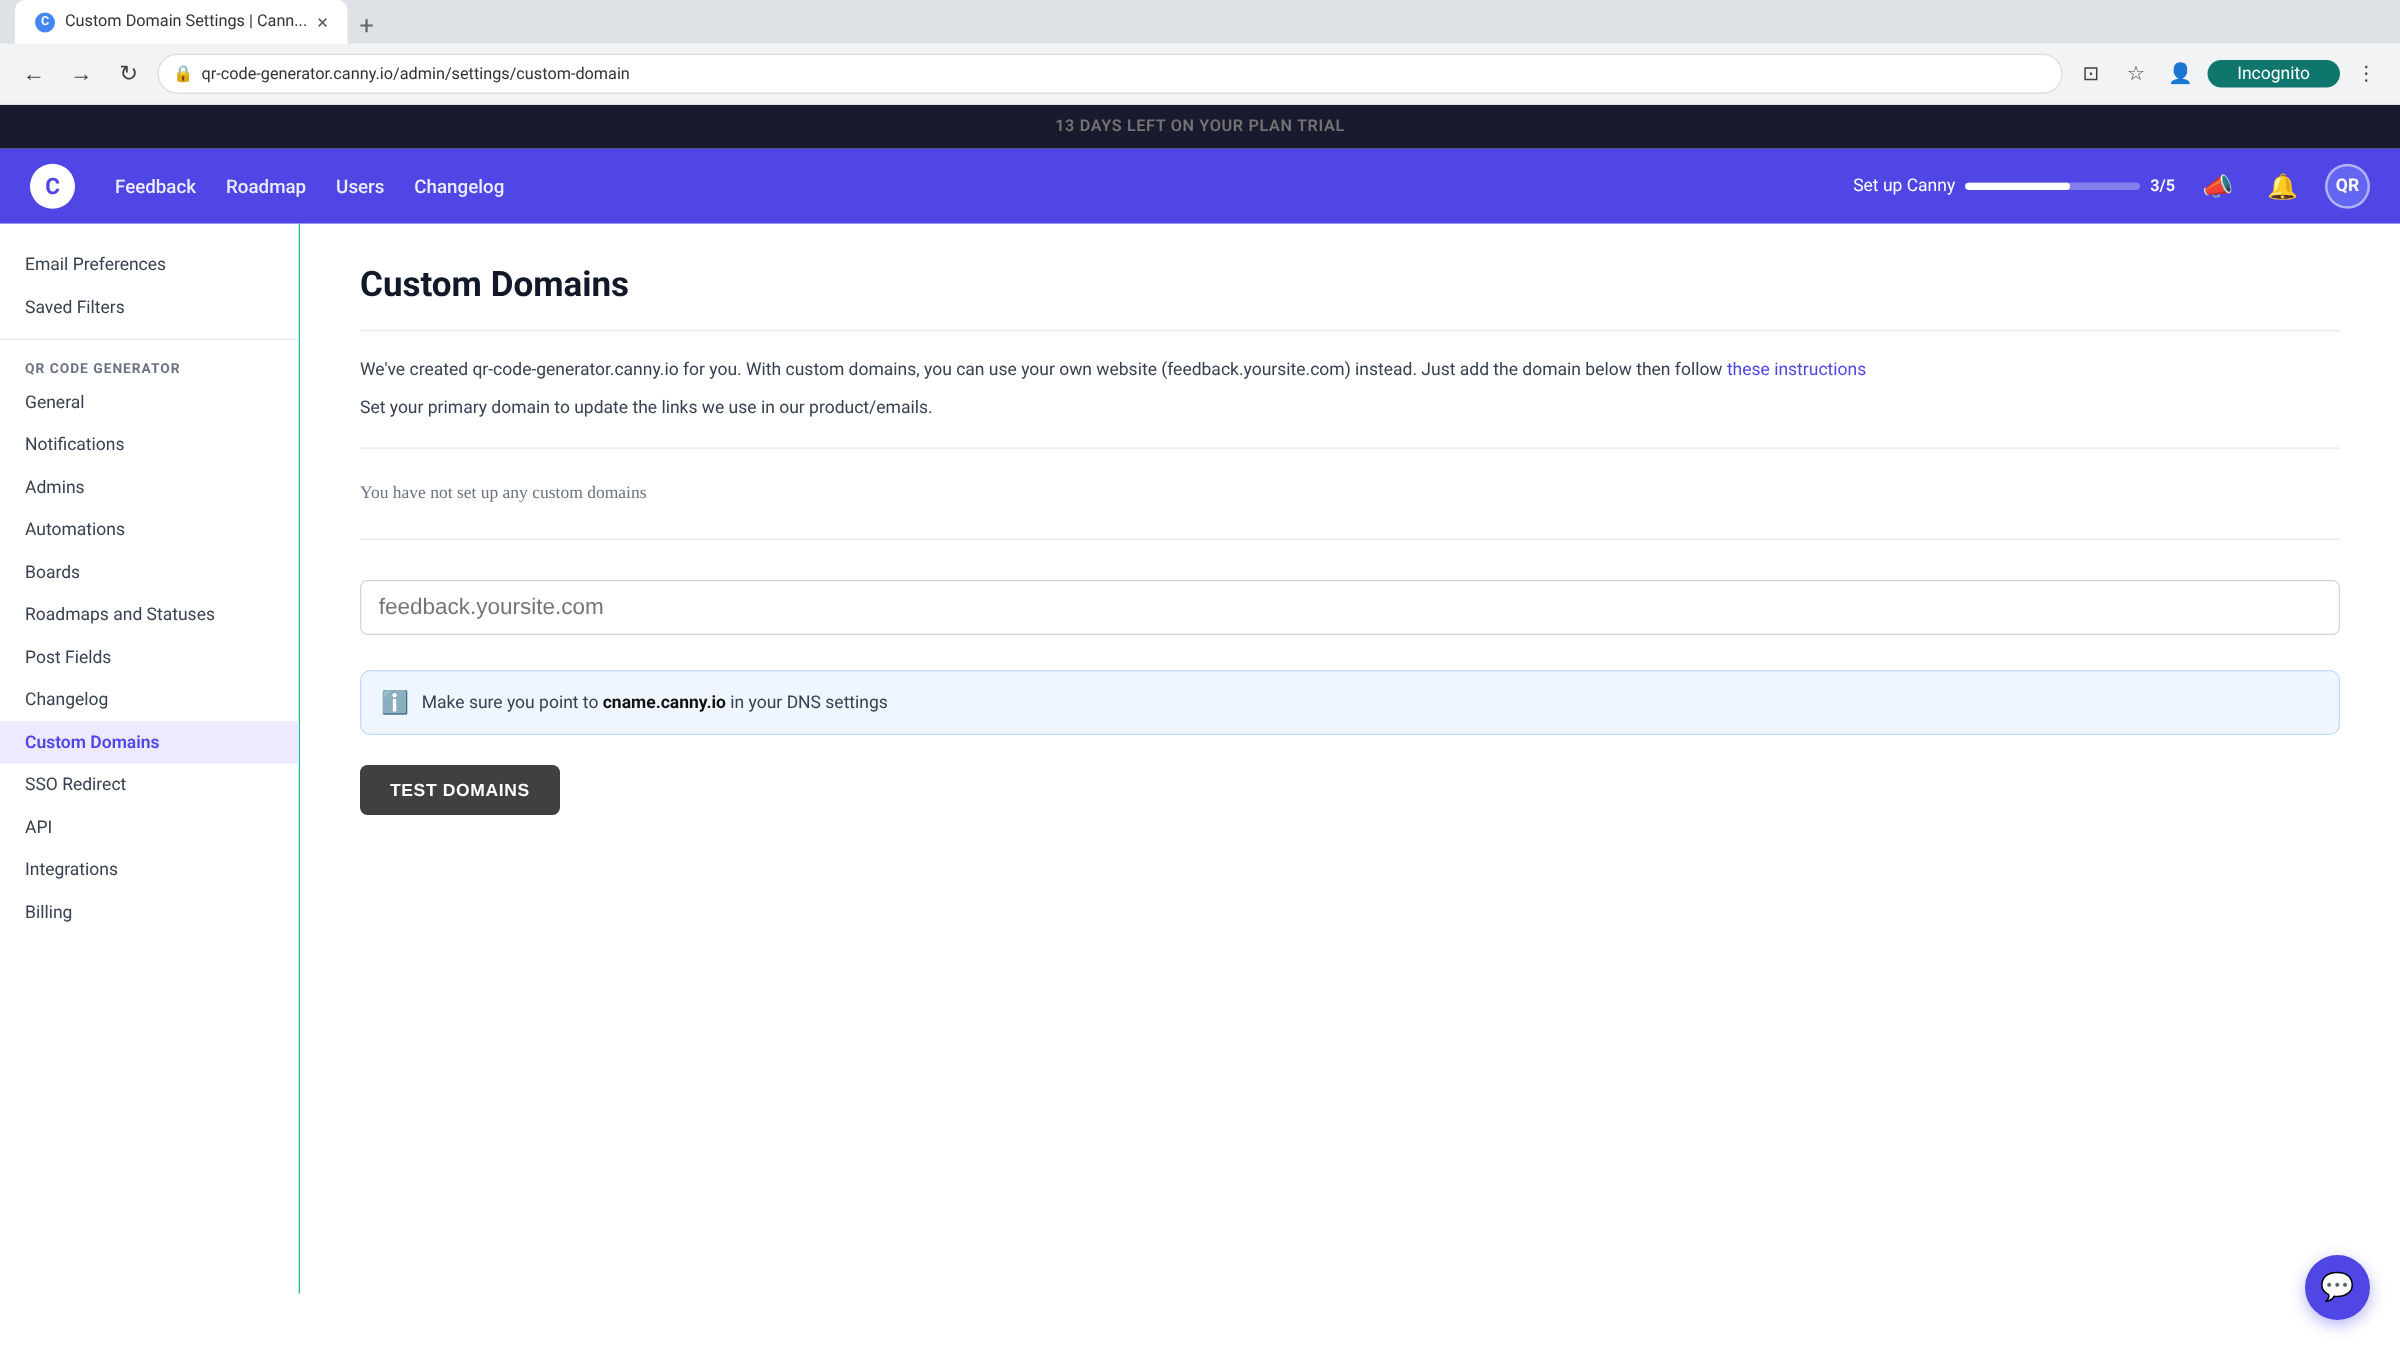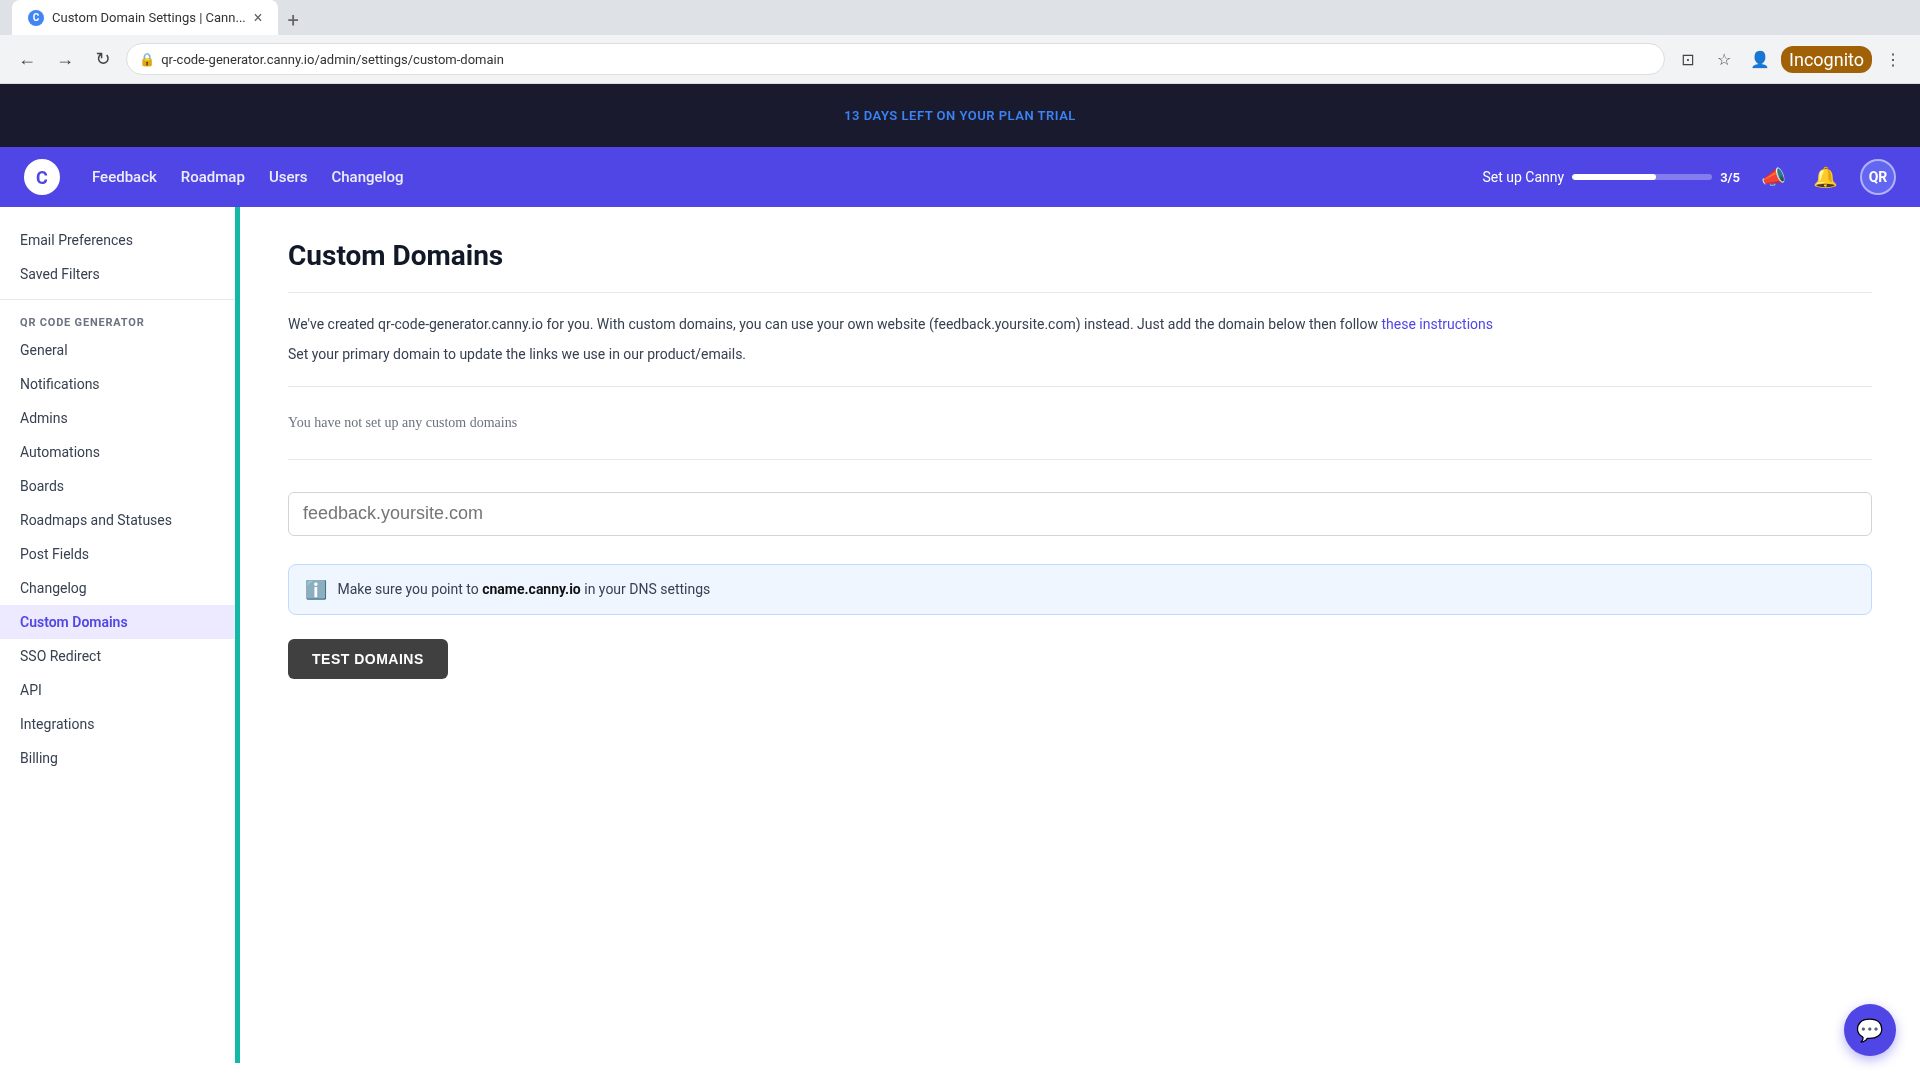--- a/index.html
+++ b/index.html
@@ -11,44 +11,44 @@
     .tab { display: flex; align-items: center; gap: 8px; padding: 8px 16px; background: #fff; border-radius: 8px 8px 0 0; font-size: 13px; color: #333; min-width: 200px; }
     .tab-favicon { width: 16px; height: 16px; background: #4285f4; border-radius: 50%; display: flex; align-items: center; justify-content: center; color: white; font-size: 10px; font-weight: bold; }
     .tab-close { margin-left: auto; color: #666; cursor: pointer; font-size: 16px; }
     .tab-new { width: 30px; height: 30px; display: flex; align-items: center; justify-content: center; color: #666; font-size: 20px; cursor: pointer; }
     .browser-toolbar { display: flex; align-items: center; padding: 6px 12px; gap: 8px; background: #f1f3f4; height: 48px; }
     .nav-btn { width: 30px; height: 30px; border: none; background: transparent; cursor: pointer; display: flex; align-items: center; justify-content: center; color: #444; font-size: 18px; border-radius: 50%; }
     .address-bar { flex: 1; height: 32px; border: 1px solid #ddd; border-radius: 20px; background: #fff; display: flex; align-items: center; padding: 0 12px; font-size: 13px; color: #333; gap: 6px; }
     .address-bar-lock { color: #5f6368; font-size: 13px; }
     .browser-actions { display: flex; gap: 6px; align-items: center; }
     .browser-action-btn { width: 30px; height: 30px; border: none; background: transparent; cursor: pointer; display: flex; align-items: center; justify-content: center; color: #444; font-size: 16px; border-radius: 50%; }
-    .incognito-badge { background: #a16207; color: #fff; font-size: 18px; padding: 3px 8px; border-radius: 12px; }
-
-    
-    .trial-banner { background: #1a1a2e; color: #3b82f6; text-align: center; padding: 24px; font-size: 13px; font-weight: 600; letter-spacing: 0.5px; }
+    .incognito-badge { background: #0f766e; color: #fff; font-size: 14px; padding: 3px 24px; border-radius: 12px; }
+
+    
+    .trial-banner { background: #1a1a2e; color: #737373; text-align: center; padding: 10px; font-size: 13px; font-weight: 600; letter-spacing: 0.5px; }
 
     
     .app-header { background: #4f46e5; color: white; display: flex; align-items: center; padding: 0 24px; height: 60px; gap: 32px; }
     .app-logo { width: 36px; height: 36px; background: white; border-radius: 50%; display: flex; align-items: center; justify-content: center; color: #4f46e5; font-weight: bold; font-size: 18px; }
     .app-nav { display: flex; gap: 24px; align-items: center; }
     .app-nav-item { color: white; font-size: 15px; font-weight: 500; cursor: pointer; padding: 4px 0; opacity: 0.9; }
     .header-right { margin-left: auto; display: flex; gap: 16px; }
     .setup-canny { display: flex; align-items: center; gap: 8px; }
     .setup-label { color: white; font-size: 14px; }
     .setup-progress-bar { width: 140px; height: 6px; background: rgba(255,255,255,0.3); border-radius: 3px; overflow: hidden; }
     .setup-progress-fill { height: 100%; background: white; border-radius: 3px; }
     .setup-count { color: white; font-size: 13px; font-weight: 600; }
     .header-icon-btn { width: 36px; height: 36px; border: none; background: transparent; cursor: pointer; display: flex; align-items: center; justify-content: center; color: white; font-size: 20px; }
     .avatar { width: 36px; height: 36px; border-radius: 50%; background: #6366f1; display: flex; align-items: center; justify-content: center; color: white; font-size: 14px; font-weight: bold; border: 2px solid rgba(255,255,255,0.5); }
 
     
     .app-body { display: flex; height: calc(1080px - 40px - 48px - 36px - 40px - 60px); }
 
     
-    .sidebar { width: 240px; min-width: 240px; border-right: 5px solid #14b8a6; background: #fff; overflow-y: auto; padding: 16px 0; position: relative; }
+    .sidebar { width: 240px; min-width: 240px; border-right: 1px solid #14b8a6; background: #fff; overflow-y: auto; padding: 16px 0; position: relative; }
     .sidebar-section-label { font-size: 11px; font-weight: 700; color: #6b7280; text-transform: uppercase; letter-spacing: 0.8px; padding: 8px 20px 4px; }
     .sidebar-item { display: flex; align-items: center; padding: 9px 20px; cursor: pointer; color: #374151; font-size: 14px; border-radius: 0; }
     .sidebar-item.active { background: #ede9fe; color: #4f46e5; font-weight: 600; }
     .sidebar-divider { height: 1px; background: #e5e7eb; margin: 8px 0; }
 
     
     .main-content { flex: 1; overflow-y: auto; padding: 32px 48px; background: #fff; }
     .page-title { font-size: 28px; font-weight: 700; color: #111827; margin-bottom: 8px; }
     .page-subtitle { font-size: 14px; color: #6b7280; margin-bottom: 24px; display: flex; align-items: center; gap: 6px; }
     .learn-more-link { color: #4f46e5; text-decoration: none; }

